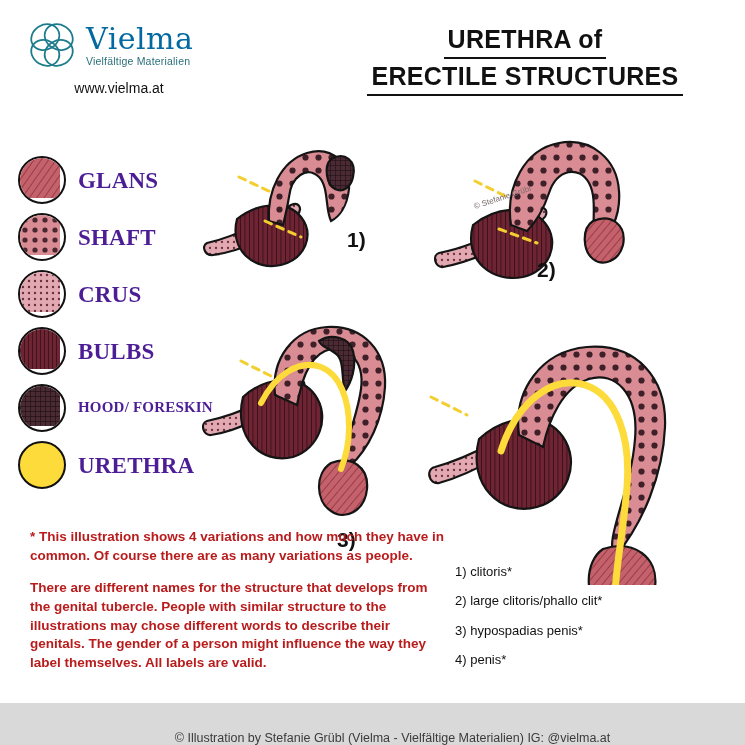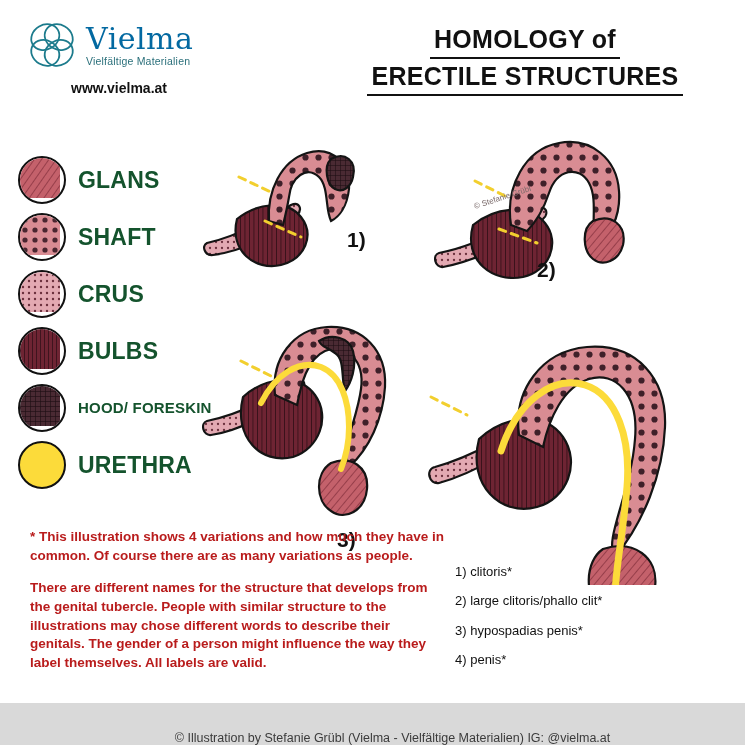--- a/index.html
+++ b/index.html
@@ -55,21 +55,21 @@
   .logo-sub {
     font-family: "Liberation Sans", sans-serif;
     font-size: 10.5px;
     color: #2a6f7a;
     margin-top: 2px;
     letter-spacing: 0.2px;
   }
   .logo-url {
     font-family: "Liberation Sans", sans-serif;
     font-size: 14px;
-    font-weight: bold;
+    font-weight: normal;
     color: #111;
     margin-top: 6px;
     text-align: center;
     width: 190px;
   }
 
   
   .title-block {
     position: absolute;
     left: 330px;
@@ -118,23 +118,24 @@
     width: 44px;
     height: 44px;
     flex: 0 0 auto;
     border-radius: 50%;
     border: 2px solid #111;
     overflow: hidden;
   }
   .legend-label {
     font-size: 23px;
     font-weight: bold;
-    color: #14532d;
+    color: #4c1d95;
     line-height: 1.0;
     letter-spacing: 0.2px;
+    font-family: Liberation Serif, serif;
   }
   .legend-label.two-line {
     font-size: 15px;
     line-height: 1.05;
   }
 
   
   .figures {
     position: absolute;
     left: 195px;
@@ -204,21 +205,21 @@
       <div class="logo-word">
         <span class="logo-name">Vielma</span>
         <span class="logo-sub">Vielfältige Materialien</span>
       </div>
     </div>
     <div class="logo-url">www.vielma.at</div>
   </div>
 
   <div class="title-block">
     <div>
-      <span class="title-line underlined">HOMOLOGY of</span>
+      <span class="title-line underlined">URETHRA of</span>
     </div>
     <div>
       <span class="title-line2">ERECTILE STRUCTURES</span>
     </div>
   </div>
 
   <div class="legend">
 
     <div class="legend-item">
       <span class="legend-swatch">

